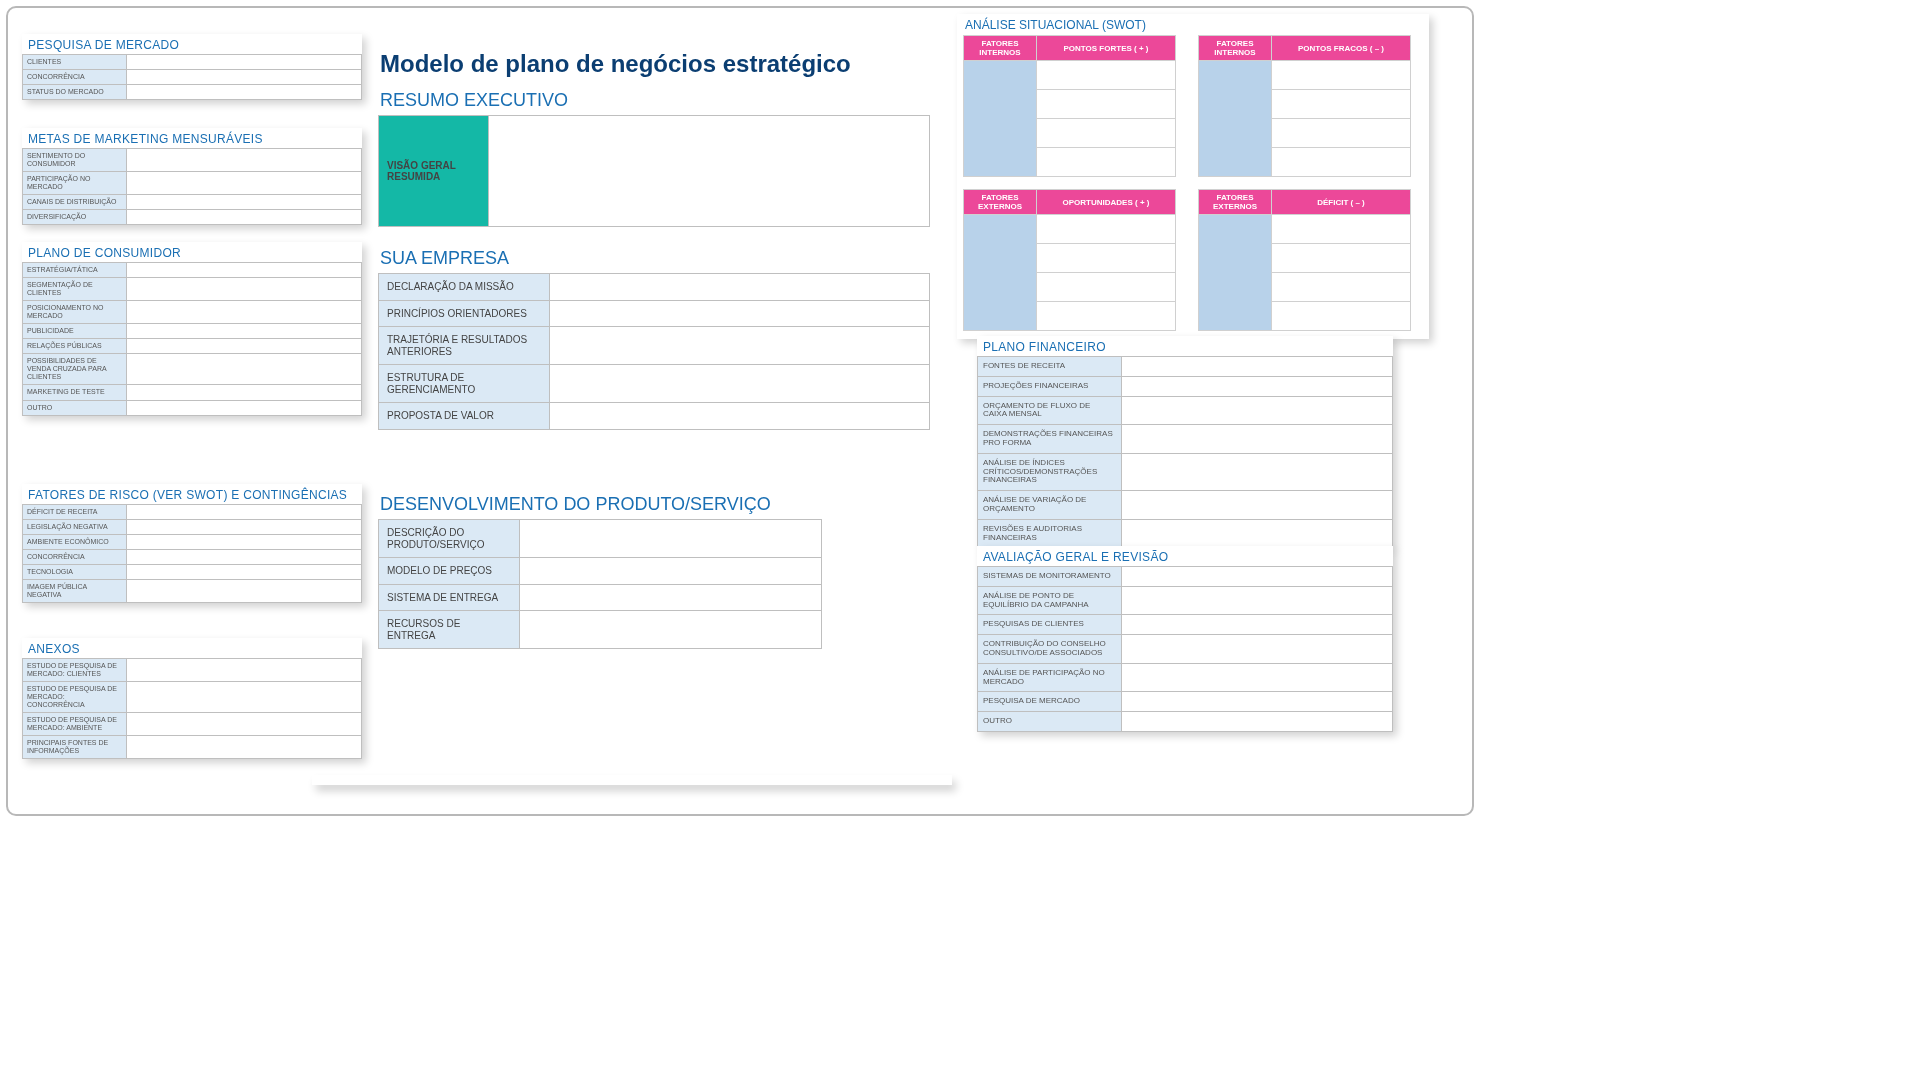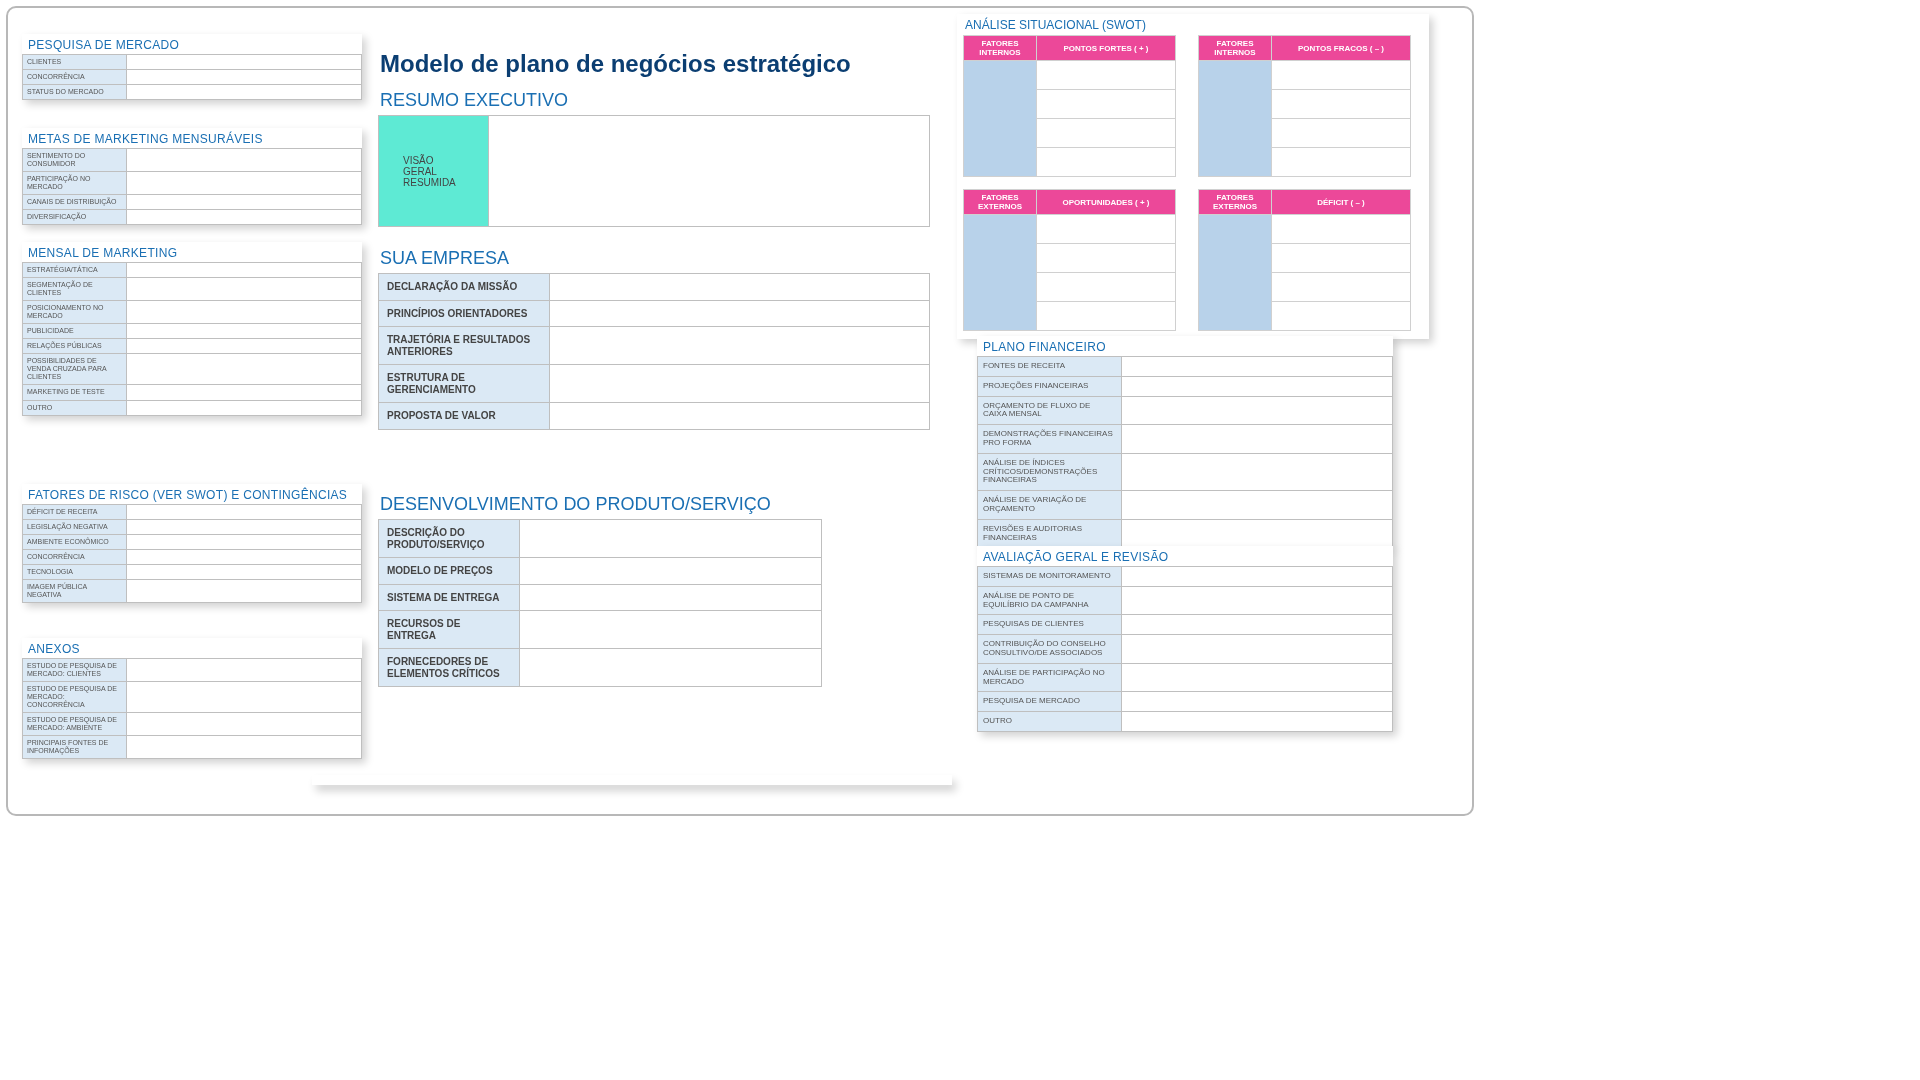--- a/index.html
+++ b/index.html
@@ -5,37 +5,37 @@
   html,body{margin:0;padding:0;font-family:"Segoe UI",Arial,sans-serif;background:#fff;}
   body{width:1480px;height:822px;position:relative;overflow:hidden;box-sizing:border-box;}
   .frame{position:absolute;inset:6px;border:2px solid #b8b8b8;border-radius:10px;}
   .card{position:absolute;background:#fff;box-shadow:4px 4px 8px rgba(0,0,0,0.18);}
   .sec-title{font-size:12px;color:#1a6fb3;font-weight:400;padding:4px 6px 2px 6px;letter-spacing:0.3px;}
   .tbl{border-collapse:collapse;width:100%;table-layout:fixed;}
   .tbl td{border:1px solid #bfbfbf;font-size:7px;color:#555;padding:3px 4px;vertical-align:middle;line-height:1.15;}
   .tbl td.lab{background:#dbe9f5;width:28%;font-weight:400;text-transform:uppercase;}
   .tbl td.val{background:#fff;}
   .tbl-m td{font-size:10px;color:#444;padding:7px 8px;}
-  .tbl-m td.lab{background:#dbe9f5;width:28%;font-weight:bold;text-transform:none;margin-left:28px;}
+  .tbl-m td.lab{background:#dbe9f5;width:28%;font-weight:normal;text-transform:none;margin-left:28px;}
   .main-title{position:absolute;font-size:24px;font-weight:bold;color:#0b3e72;}
   .mid-title{font-size:18px;color:#1a6fb3;font-weight:400;padding:0 0 4px 2px;}
   
   .swot-title{font-size:12px;color:#1a6fb3;font-weight:400;}
   .swot{border-collapse:collapse;table-layout:fixed;}
   .swot th{background:#ec4899;color:#fff;font-size:8px;font-weight:bold;border:1px solid #d0d0d0;padding:3px 4px;text-align:center;}
   .swot td{border:1px solid #d0d0d0;height:26px;}
   .swot td.side{background:#b8d2ea;width:64px;}
   .swot td.body{background:#fff;width:130px;}
   
   .tbl-r td{font-size:8px;color:#555;padding:5px 5px;line-height:1.1;}
   .tbl-r td.lab{background:#dbe9f5;width:32%;font-weight:400;text-transform:uppercase;}
   
   .exec{border-collapse:collapse;width:100%;}
   .exec td{border:1px solid #bfbfbf;font-size:10px;color:#444;}
-  .exec td.lab{background:#5eead4;width:20%;font-weight:normal;padding:24px;text-transform:none;}
+  .exec td.lab{background:#14b8a6;width:20%;font-weight:bold;padding:8px;text-transform:none;}
   .exec td.val{background:#fff;height:108px;}
 </style>
 </head>
 <body>
 
 <div class="frame"></div>
 
 <div class="main-title" style="left:380px;top:50px;">Modelo de plano de negócios estratégico</div>
 
 <div class="card" style="left:22px;top:34px;width:340px;">
@@ -76,21 +76,21 @@
         </tr>
     <tr>
           <td class="lab">DIVERSIFICAÇÃO</td>
           <td class="val"></td>
         </tr>
   </tbody>
     </table>
 </div>
 
 <div class="card" style="left:22px;top:242px;width:340px;">
-  <div class="sec-title">MENSAL DE MARKETING</div>
+  <div class="sec-title">PLANO DE CONSUMIDOR</div>
   <table class="tbl">
     <tbody>
         <tr>
           <td class="lab">ESTRATÉGIA/TÁTICA</td>
           <td class="val"></td>
         </tr>
     <tr>
           <td class="lab">SEGMENTAÇÃO DE CLIENTES</td>
           <td class="val"></td>
         </tr>
@@ -231,24 +231,20 @@
     <tr>
           <td class="lab">MODELO DE PREÇOS</td>
           <td class="val"></td>
         </tr>
     <tr>
           <td class="lab">SISTEMA DE ENTREGA</td>
           <td class="val"></td>
         </tr>
     <tr>
           <td class="lab">RECURSOS DE ENTREGA</td>
-          <td class="val"></td>
-        </tr>
-    <tr>
-          <td class="lab">FORNECEDORES DE ELEMENTOS CRÍTICOS</td>
           <td class="val"></td>
         </tr>
   </tbody>
     </table>
 </div>
 
 <div class="card" style="left:957px;top:14px;width:460px;padding:0 6px 8px 6px;">
   <div class="swot-title" style="padding:4px 0 3px 2px;">ANÁLISE SITUACIONAL (SWOT)</div>
   <div style="display:flex;gap:22px;">
     <table class="swot">

